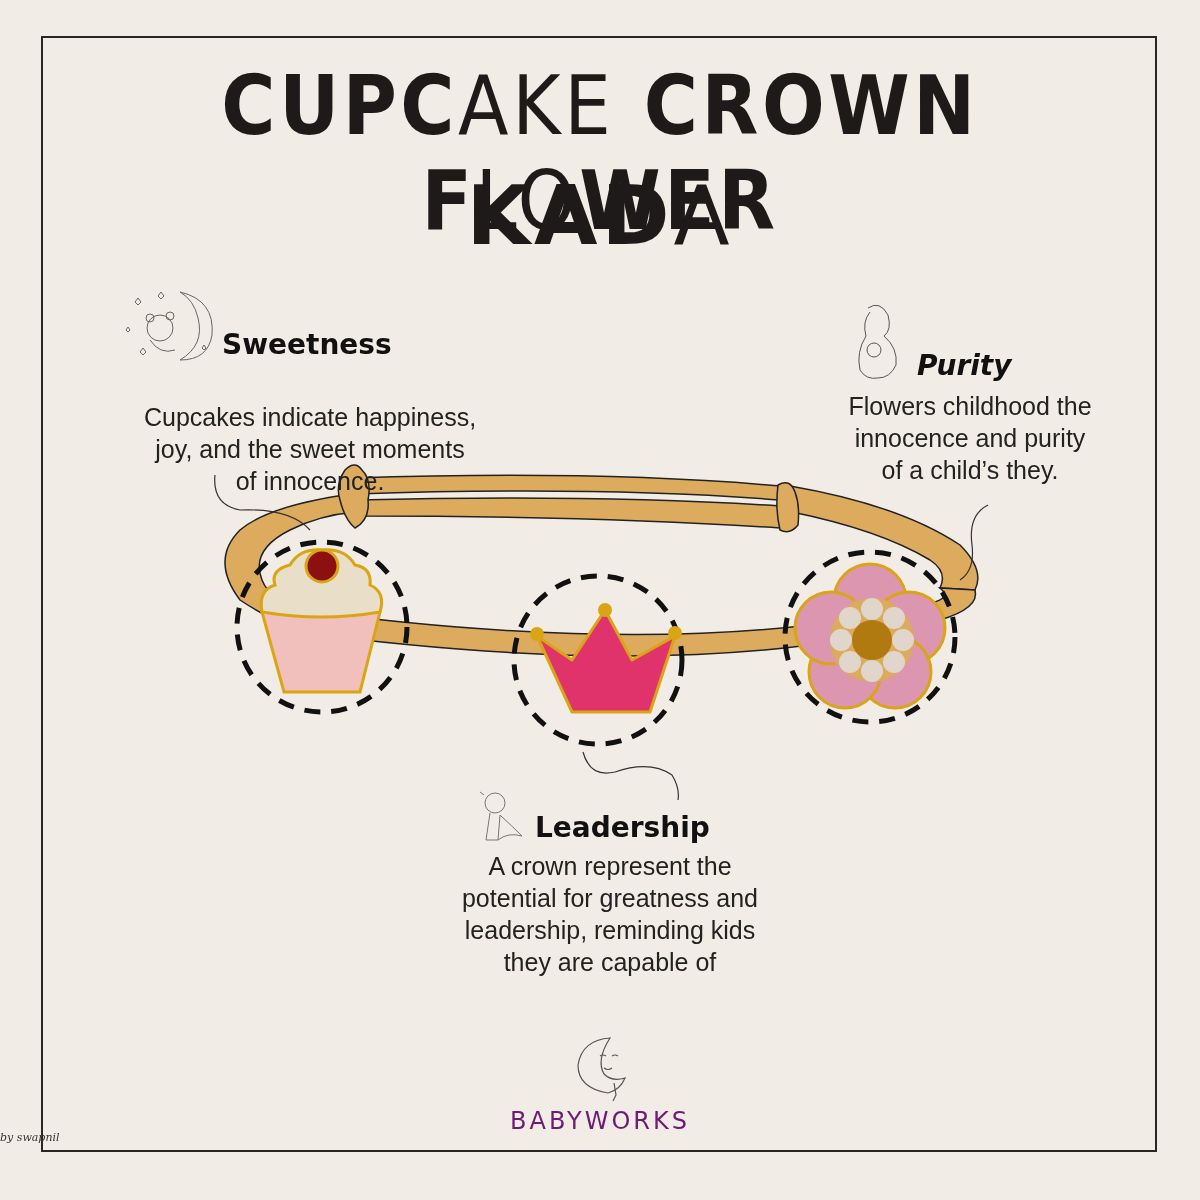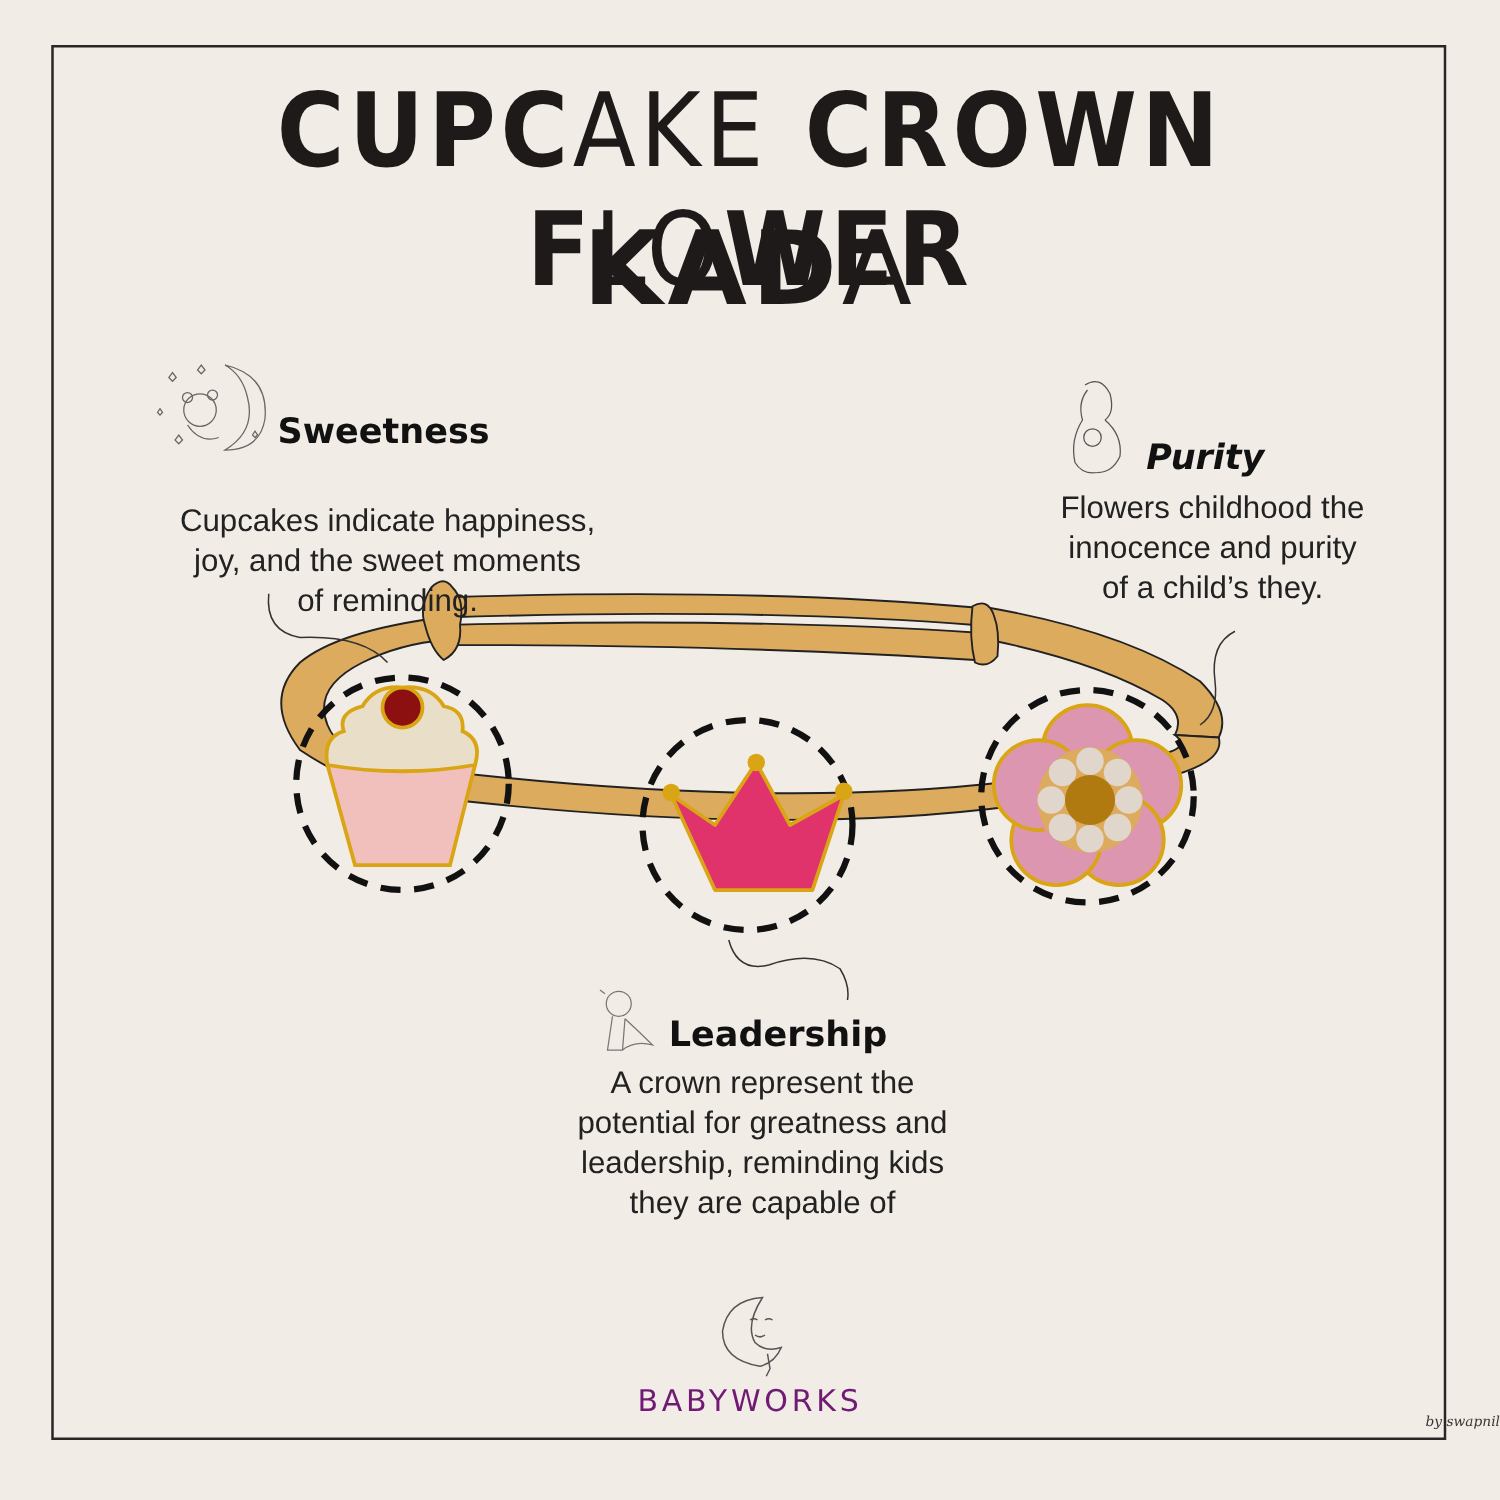--- a/index.html
+++ b/index.html
@@ -6,21 +6,21 @@
   body{width:1200px;height:1200px;background:#f2ece6;position:relative;overflow:hidden;font-family:"Liberation Sans",sans-serif;color:#1a1a1a;}
   .frame{position:absolute;left:41px;top:36px;width:1116px;height:1116px;border:2px solid #2a2626;box-sizing:border-box;}
   .title{position:absolute;left:0;width:1200px;text-align:center;font-family:"DejaVu Sans",sans-serif;font-weight:bold;color:#1e1a1a;letter-spacing:4px;}
   .t1{top:58px;font-size:82px;transform:scaleX(0.9);}
   .t2{top:168px;font-size:82px;}
   .thin{font-weight:normal;}
   .heading{position:absolute;font-family:"DejaVu Sans",sans-serif;font-weight:bold;font-size:28px;color:#111;}
   .body{position:absolute;font-family:"Liberation Sans",sans-serif;font-size:25px;line-height:32px;text-align:center;color:#222;font-weight:300;}
   svg.art{position:absolute;left:0;top:0;}
   .logo-text{position:absolute;left:0;width:1200px;text-align:center;font-family:"DejaVu Sans",sans-serif;font-size:24px;letter-spacing:3px;color:#701a75;top:1107px;}
-  .logo-sub{position:absolute;left:0;width:1200px;text-align:right;font-family:"DejaVu Serif",serif;font-style:italic;font-size:11px;color:#3a3434;top:1131px;}
+  .logo-sub{position:absolute;left:0;width:1200px;text-align:left;font-family:"DejaVu Serif",serif;font-style:italic;font-size:11px;color:#3a3434;top:1131px;}
 </style>
 </head>
 <body>
 
 <div class="frame"></div>
 
 <div class="title t1">
   <span>CUPC</span><span class="thin">AKE</span><span> CROWN F</span><span class="thin">LO</span><span>WER</span>
 </div>
 <div class="title t2">
@@ -125,21 +125,21 @@
     <path d="M600,1056 q3,-2 6,0 M612,1056 q3,-2 6,0"></path>
     <path d="M604,1068 q4,3 8,0"></path>
     <path d="M614,1083 l2,12 l-3,6"></path>
   </g>
 </svg>
 
 <div class="heading" style="left:222px;top:328px;">Sweetness</div>
 <div class="body" style="left:90px;width:440px;top:357px;margin-top:44px;">
   <div>Cupcakes indicate happiness,</div>
   <div>joy, and the sweet moments</div>
-  <div>of reminding.</div>
+  <div>of innocence.</div>
 </div>
 
 <div class="heading" style="left:917px;top:349px;font-style:italic;">Purity</div>
 <div class="body" style="left:800px;width:340px;top:390px;">
   <div>Flowers childhood the</div>
   <div>innocence and purity</div>
   <div>of a child’s they.</div>
 </div>
 
 <div class="heading" style="left:535px;top:811px;">Leadership</div>

